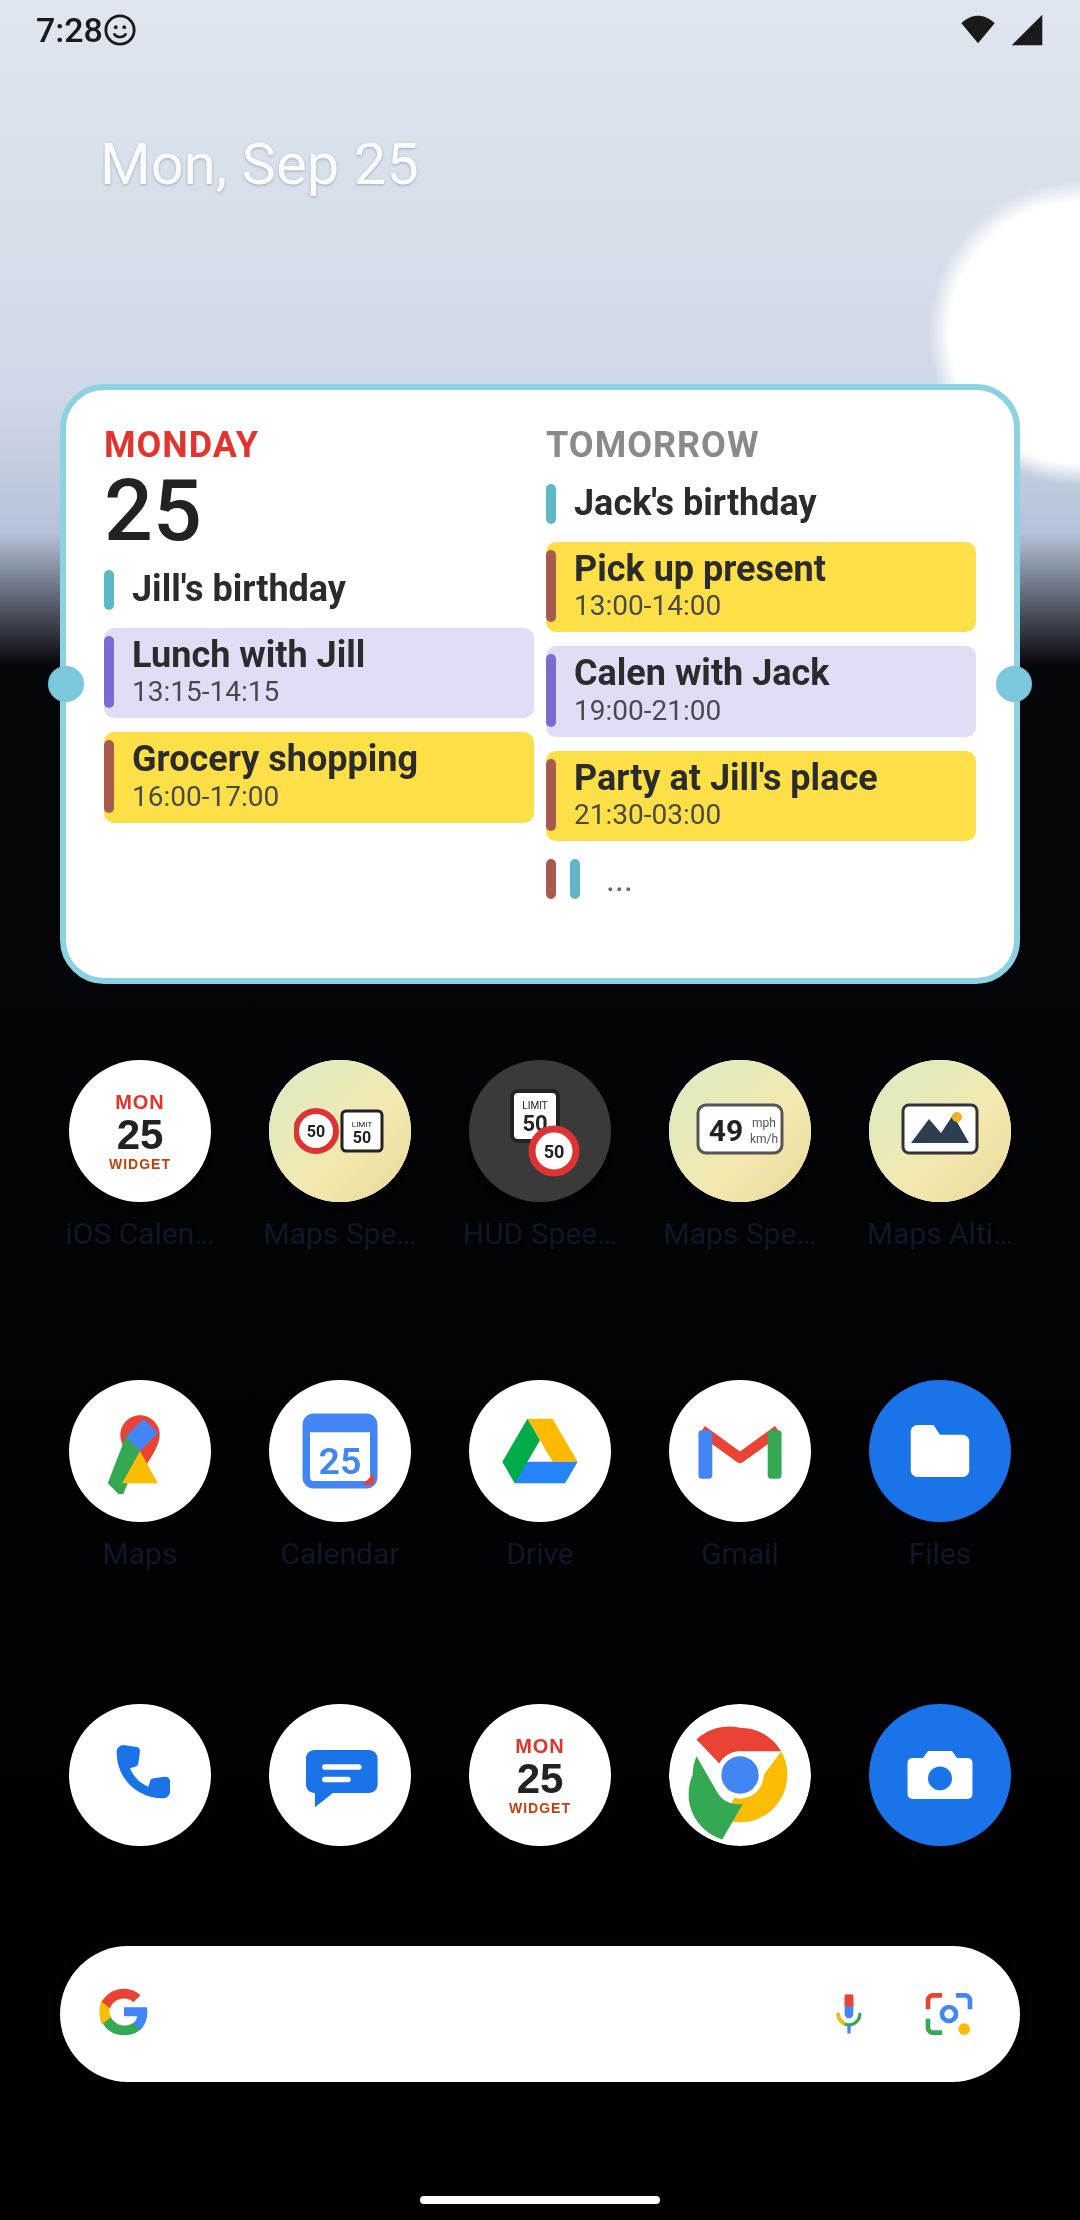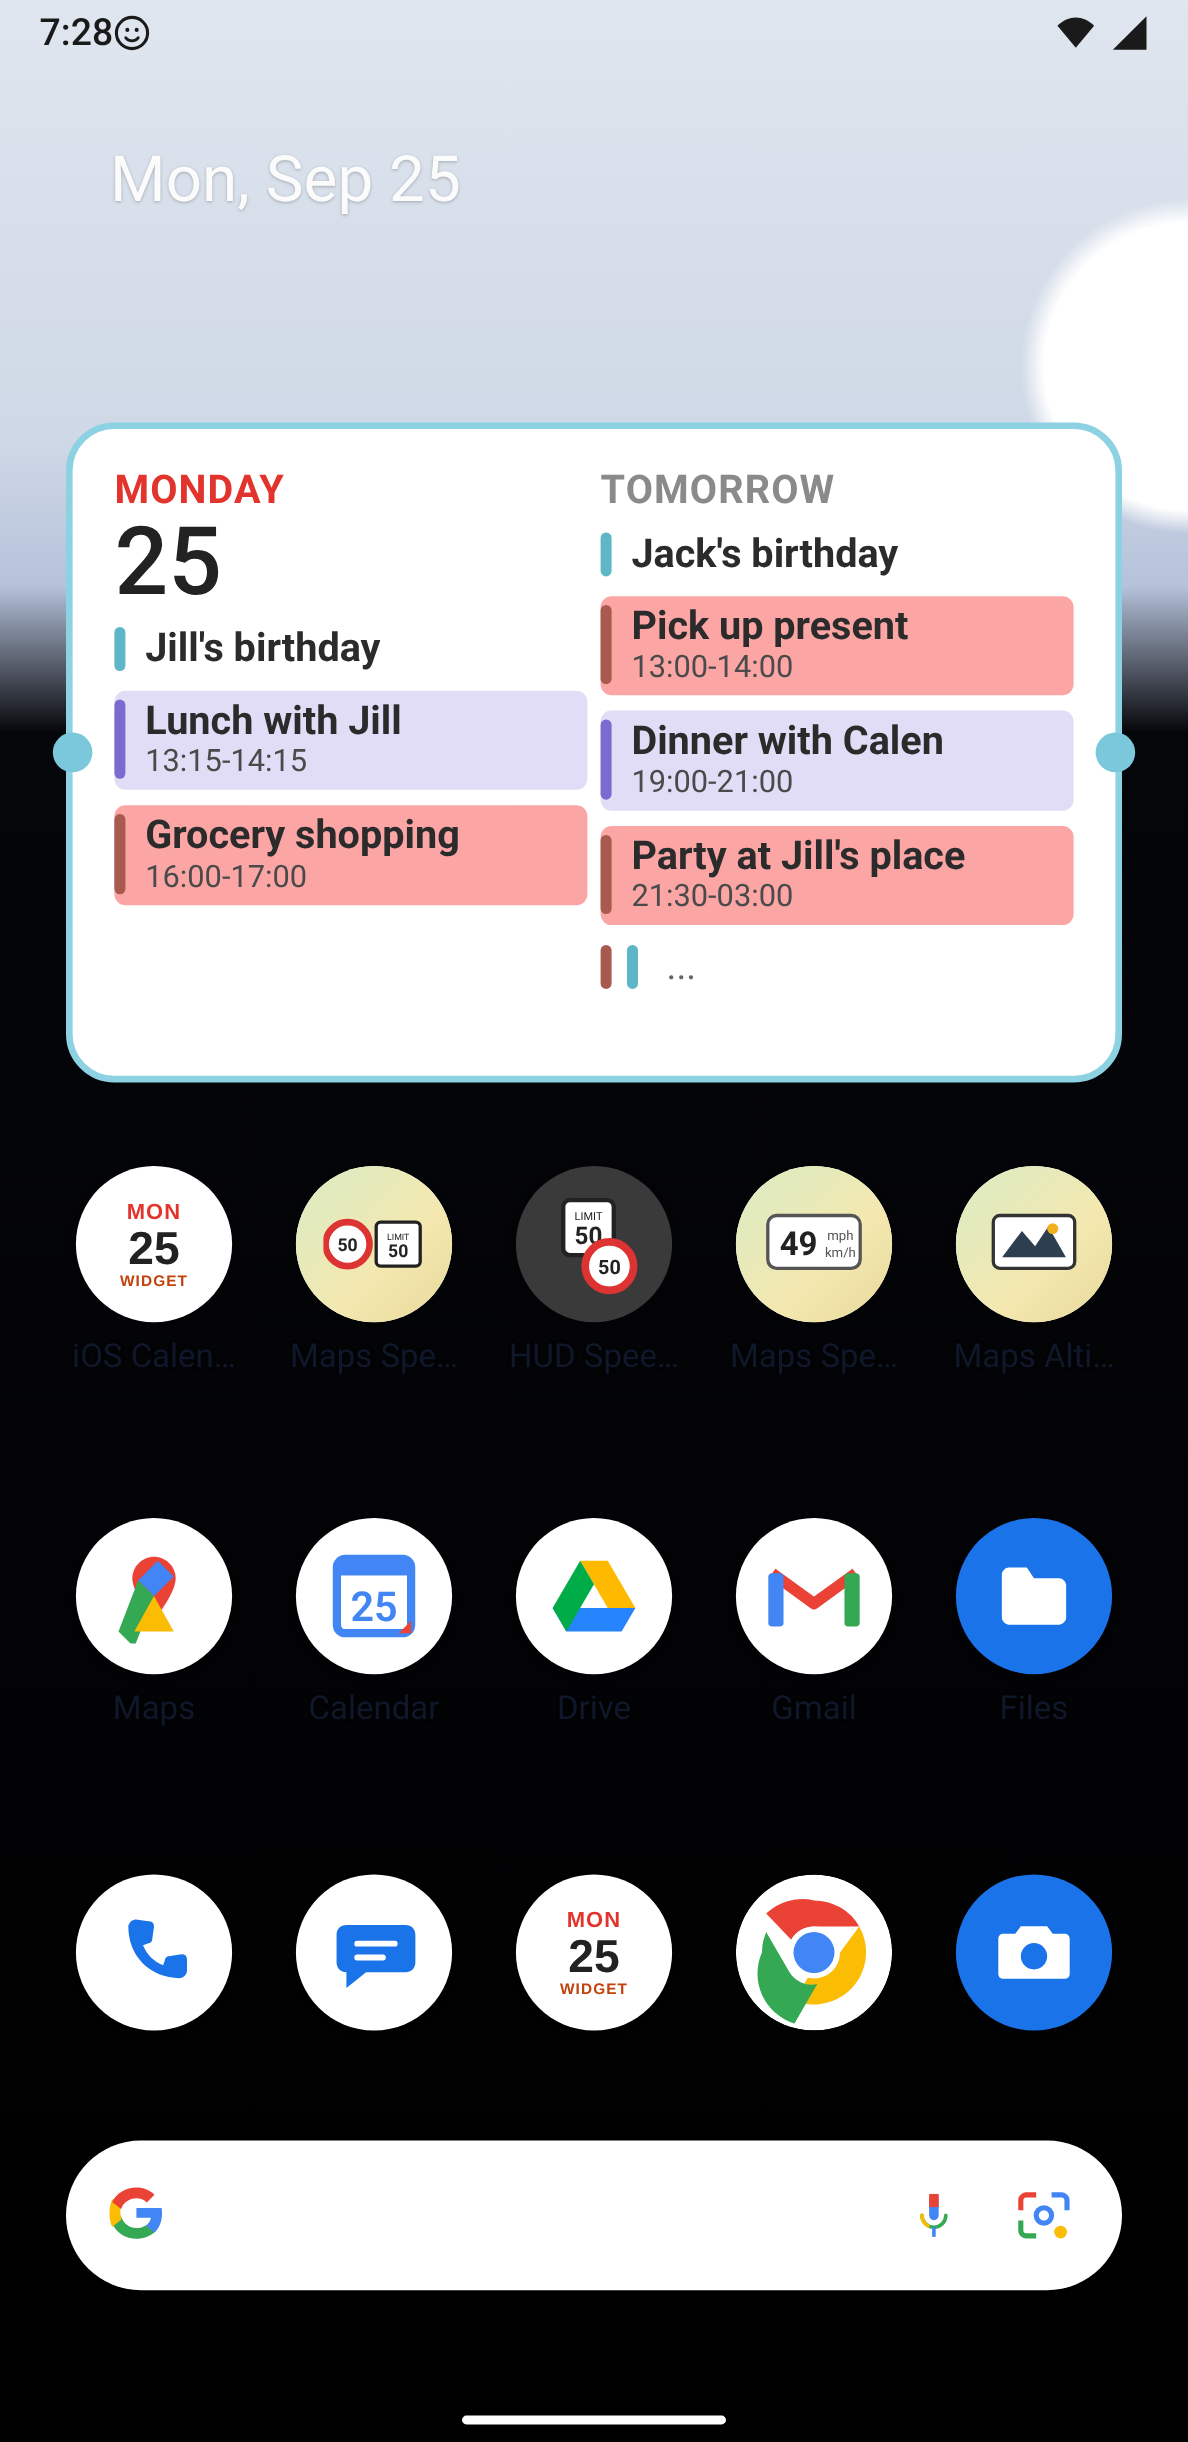--- a/index.html
+++ b/index.html
@@ -36,21 +36,21 @@
   .cal-day-label.tomorrow { color: #8a8a8a; }
   .cal-day-num { font-size: 86px; font-weight: 500; color: #222; line-height: 1.05; margin-bottom: 10px; }
   .cal-events { display: flex; flex-direction: column; gap: 14px; }
   .cal-event { display: flex; align-items: flex-start; gap: 10px; border-radius: 10px; padding: 8px 14px 10px 0; }
   .cal-event .bar { width: 10px; align-self: stretch; border-radius: 5px; margin-right: 8px; }
   .cal-event .txt { display: flex; flex-direction: column; }
   .cal-event .title { font-size: 36px; font-weight: 700; line-height: 1.1; color: #2b2b2b; white-space: nowrap; overflow: hidden; text-overflow: ellipsis; max-width: 380px;}
   .cal-event .time { font-size: 28px; color: #4a4a4a; }
   .cal-event.birthday { background: transparent; padding-top: 4px; padding-bottom: 4px; }
   .cal-event.purple { background: #e2ddf7; }
-  .cal-event.brown  { background: #fca5a5; }
+  .cal-event.brown  { background: #fde047; }
   .bar.teal   { background: #5fb6c6; }
   .bar.purple { background: #7b6bd0; }
   .bar.brown  { background: #a85a4e; }
   .cal-more { font-size: 34px; color: #666; padding-left: 40px; }
 
   
   .app-row { position: absolute; left: 0; width: 1080px; display: flex; justify-content: space-around; padding: 0 40px; }
   .app-row.row1 { top: 1060px; }
   .app-row.row2 { top: 1380px; }
   .app-row.row3 { top: 1704px; }
@@ -151,21 +151,21 @@
       <div class="cal-event brown">
         <div class="bar brown"></div>
         <div class="txt">
           <div class="title">Pick up present</div>
           <div class="time">13:00-14:00</div>
         </div>
       </div>
       <div class="cal-event purple">
         <div class="bar purple"></div>
         <div class="txt">
-          <div class="title">Dinner with Calen</div>
+          <div class="title">Calen with Jack</div>
           <div class="time">19:00-21:00</div>
         </div>
       </div>
       <div class="cal-event brown">
         <div class="bar brown"></div>
         <div class="txt">
           <div class="title">Party at Jill's place</div>
           <div class="time">21:30-03:00</div>
         </div>
       </div>

